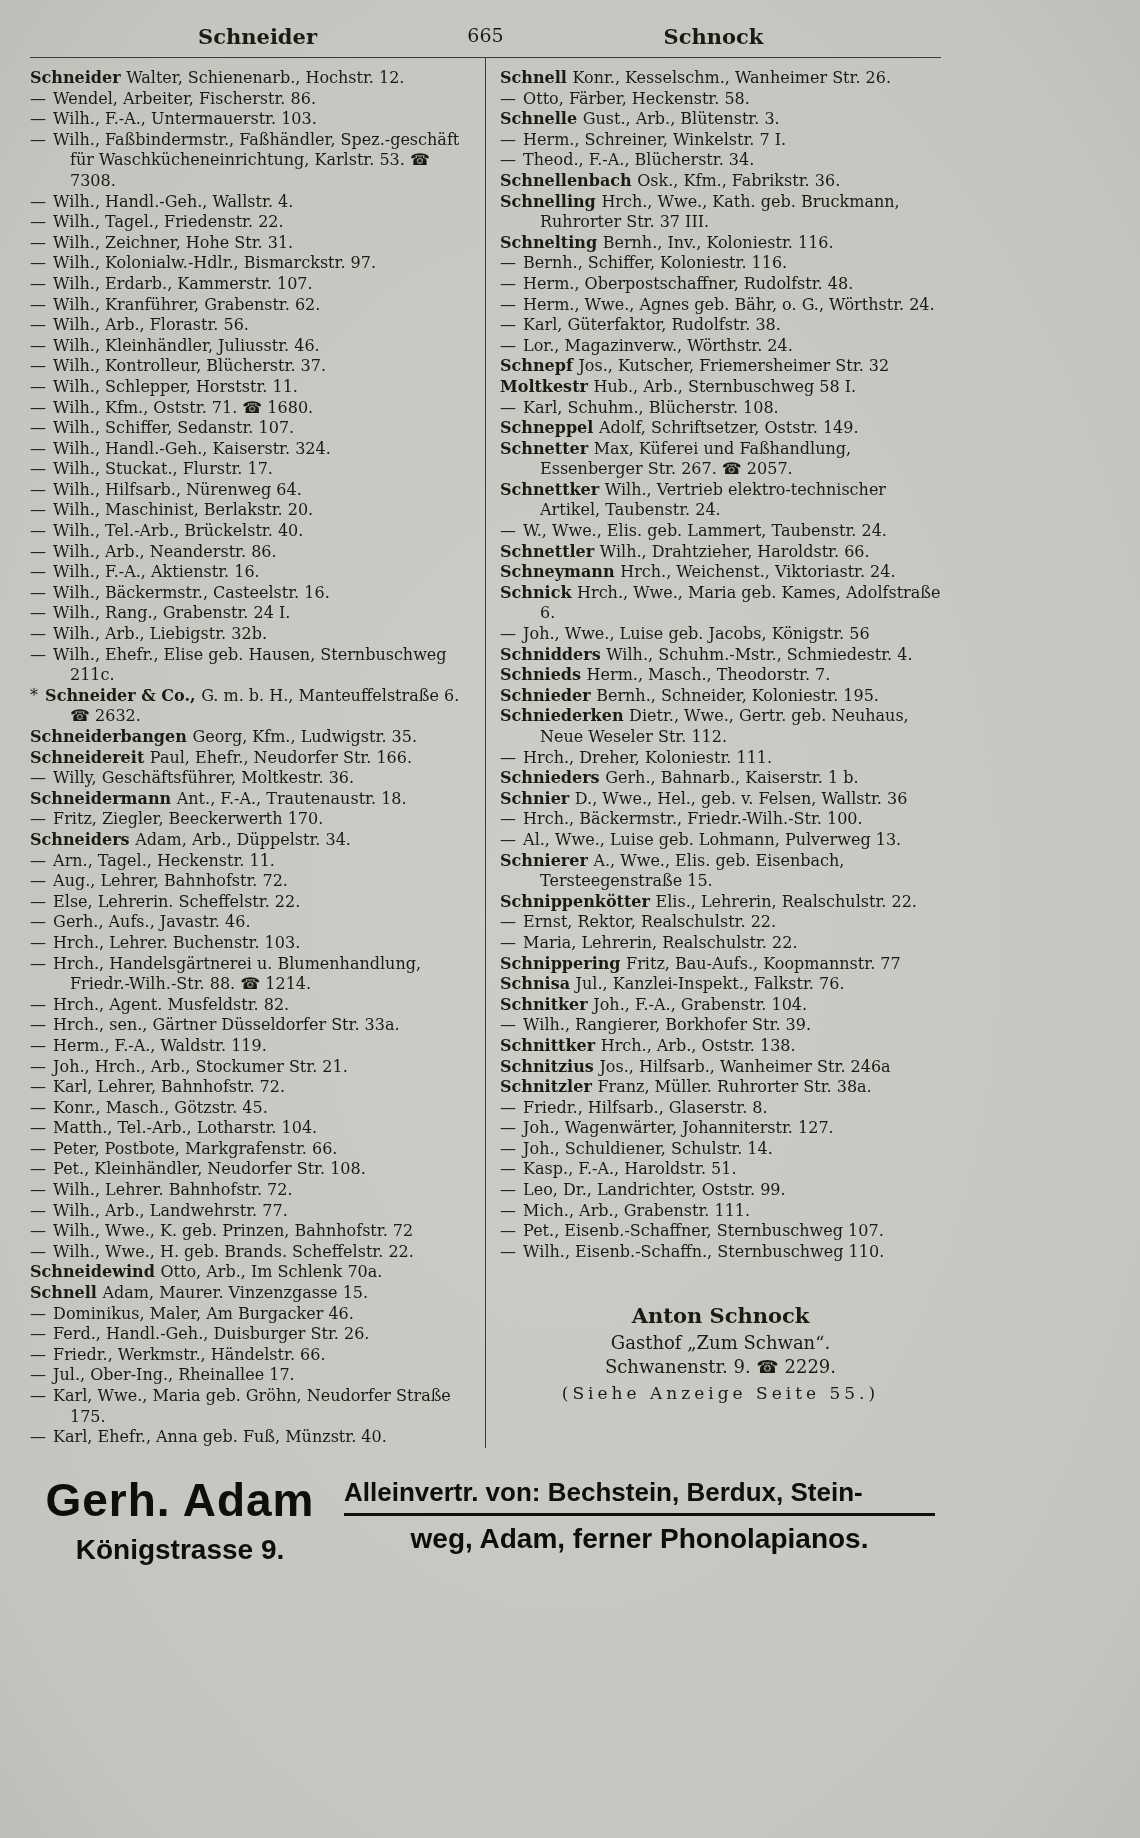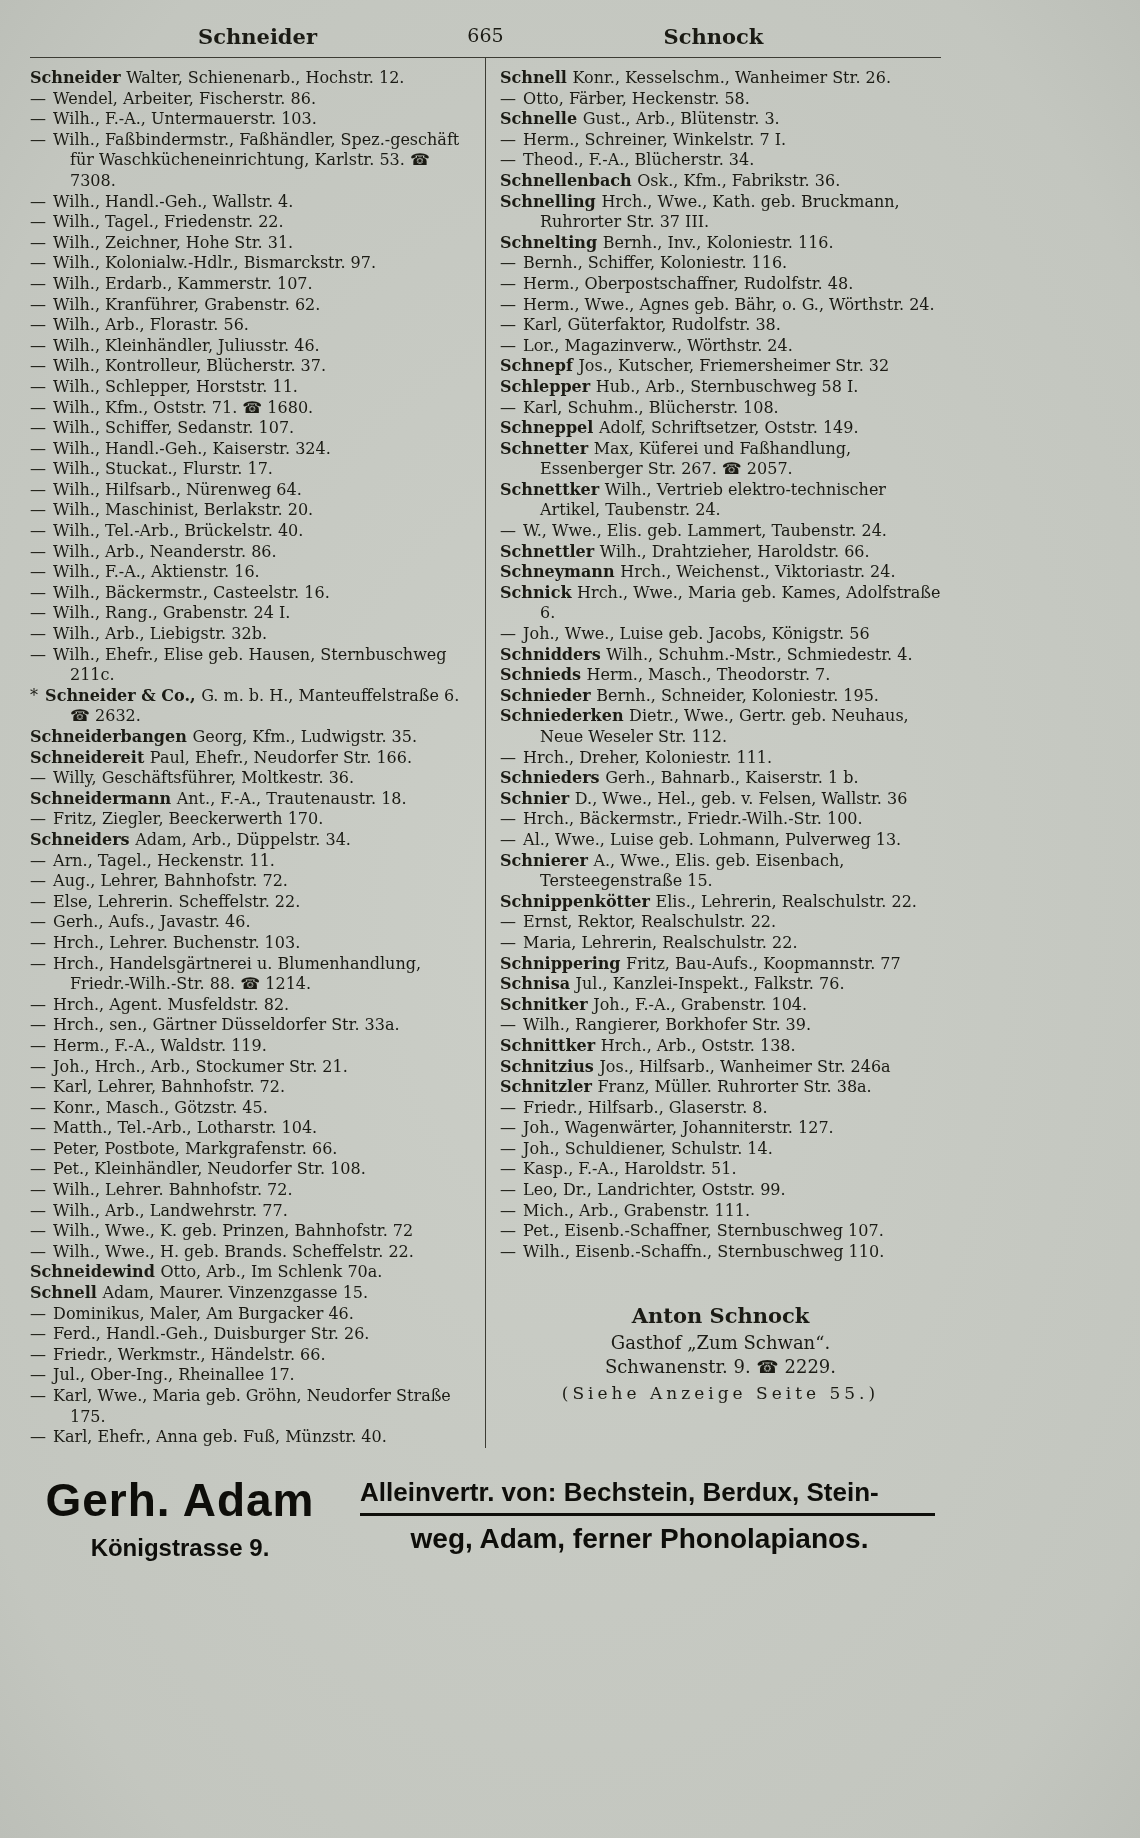--- a/index.html
+++ b/index.html
@@ -84,34 +84,33 @@
     flex: 0 0 auto;
   }
   .ad-name {
     font-weight: bold;
     font-size: 46px;
     letter-spacing: 1px;
     line-height: 48px;
   }
   .ad-address {
     font-weight: bold;
-    font-size: 24px;
+    font-size: 28px;
     margin-top: 10px;
   }
   .ad-right {
     flex: 1;
     padding-left: 14px;
   }
   .ad-line1 {
     font-weight: bold;
     font-size: 26px;
     line-height: 32px;
     border-bottom: 3px solid #0e0e0a;
     padding-bottom: 5px;
-    margin-left: 16px;
   }
   .ad-line2 {
     font-weight: bold;
     font-size: 28px;
     line-height: 34px;
     padding-top: 6px;
     text-align: center;
   }
 </style>
 </head>
@@ -203,21 +202,21 @@
           <div class="entry"><span class="prefix">— </span><span class="etext">Theod., F.-A., Blücherstr. 34.</span></div>
           <div class="entry"><span class="headword">Schnellenbach </span><span class="etext">Osk., Kfm., Fabrikstr. 36.</span></div>
           <div class="entry"><span class="headword">Schnelling </span><span class="etext">Hrch., Wwe., Kath. geb. Bruckmann, Ruhrorter Str. 37 III.</span></div>
           <div class="entry"><span class="headword">Schnelting </span><span class="etext">Bernh., Inv., Koloniestr. 116.</span></div>
           <div class="entry"><span class="prefix">— </span><span class="etext">Bernh., Schiffer, Koloniestr. 116.</span></div>
           <div class="entry"><span class="prefix">— </span><span class="etext">Herm., Oberpostschaffner, Rudolfstr. 48.</span></div>
           <div class="entry"><span class="prefix">— </span><span class="etext">Herm., Wwe., Agnes geb. Bähr, o. G., Wörthstr. 24.</span></div>
           <div class="entry"><span class="prefix">— </span><span class="etext">Karl, Güterfaktor, Rudolfstr. 38.</span></div>
           <div class="entry"><span class="prefix">— </span><span class="etext">Lor., Magazinverw., Wörthstr. 24.</span></div>
           <div class="entry"><span class="headword">Schnepf </span><span class="etext">Jos., Kutscher, Friemersheimer Str. 32</span></div>
-          <div class="entry"><span class="headword">Schlepper </span><span class="etext">Hub., Arb., Sternbuschweg 58 I.</span></div>
+          <div class="entry"><span class="headword">Moltkestr </span><span class="etext">Hub., Arb., Sternbuschweg 58 I.</span></div>
           <div class="entry"><span class="prefix">— </span><span class="etext">Karl, Schuhm., Blücherstr. 108.</span></div>
           <div class="entry"><span class="headword">Schneppel </span><span class="etext">Adolf, Schriftsetzer, Oststr. 149.</span></div>
           <div class="entry"><span class="headword">Schnetter </span><span class="etext">Max, Küferei und Faßhandlung, Essenberger Str. 267. ☎ 2057.</span></div>
           <div class="entry"><span class="headword">Schnettker </span><span class="etext">Wilh., Vertrieb elektro-technischer Artikel, Taubenstr. 24.</span></div>
           <div class="entry"><span class="prefix">— </span><span class="etext">W., Wwe., Elis. geb. Lammert, Taubenstr. 24.</span></div>
           <div class="entry"><span class="headword">Schnettler </span><span class="etext">Wilh., Drahtzieher, Haroldstr. 66.</span></div>
           <div class="entry"><span class="headword">Schneymann </span><span class="etext">Hrch., Weichenst., Viktoriastr. 24.</span></div>
           <div class="entry"><span class="headword">Schnick </span><span class="etext">Hrch., Wwe., Maria geb. Kames, Adolfstraße 6.</span></div>
           <div class="entry"><span class="prefix">— </span><span class="etext">Joh., Wwe., Luise geb. Jacobs, Königstr. 56</span></div>
           <div class="entry"><span class="headword">Schnidders </span><span class="etext">Wilh., Schuhm.-Mstr., Schmiedestr. 4.</span></div>

